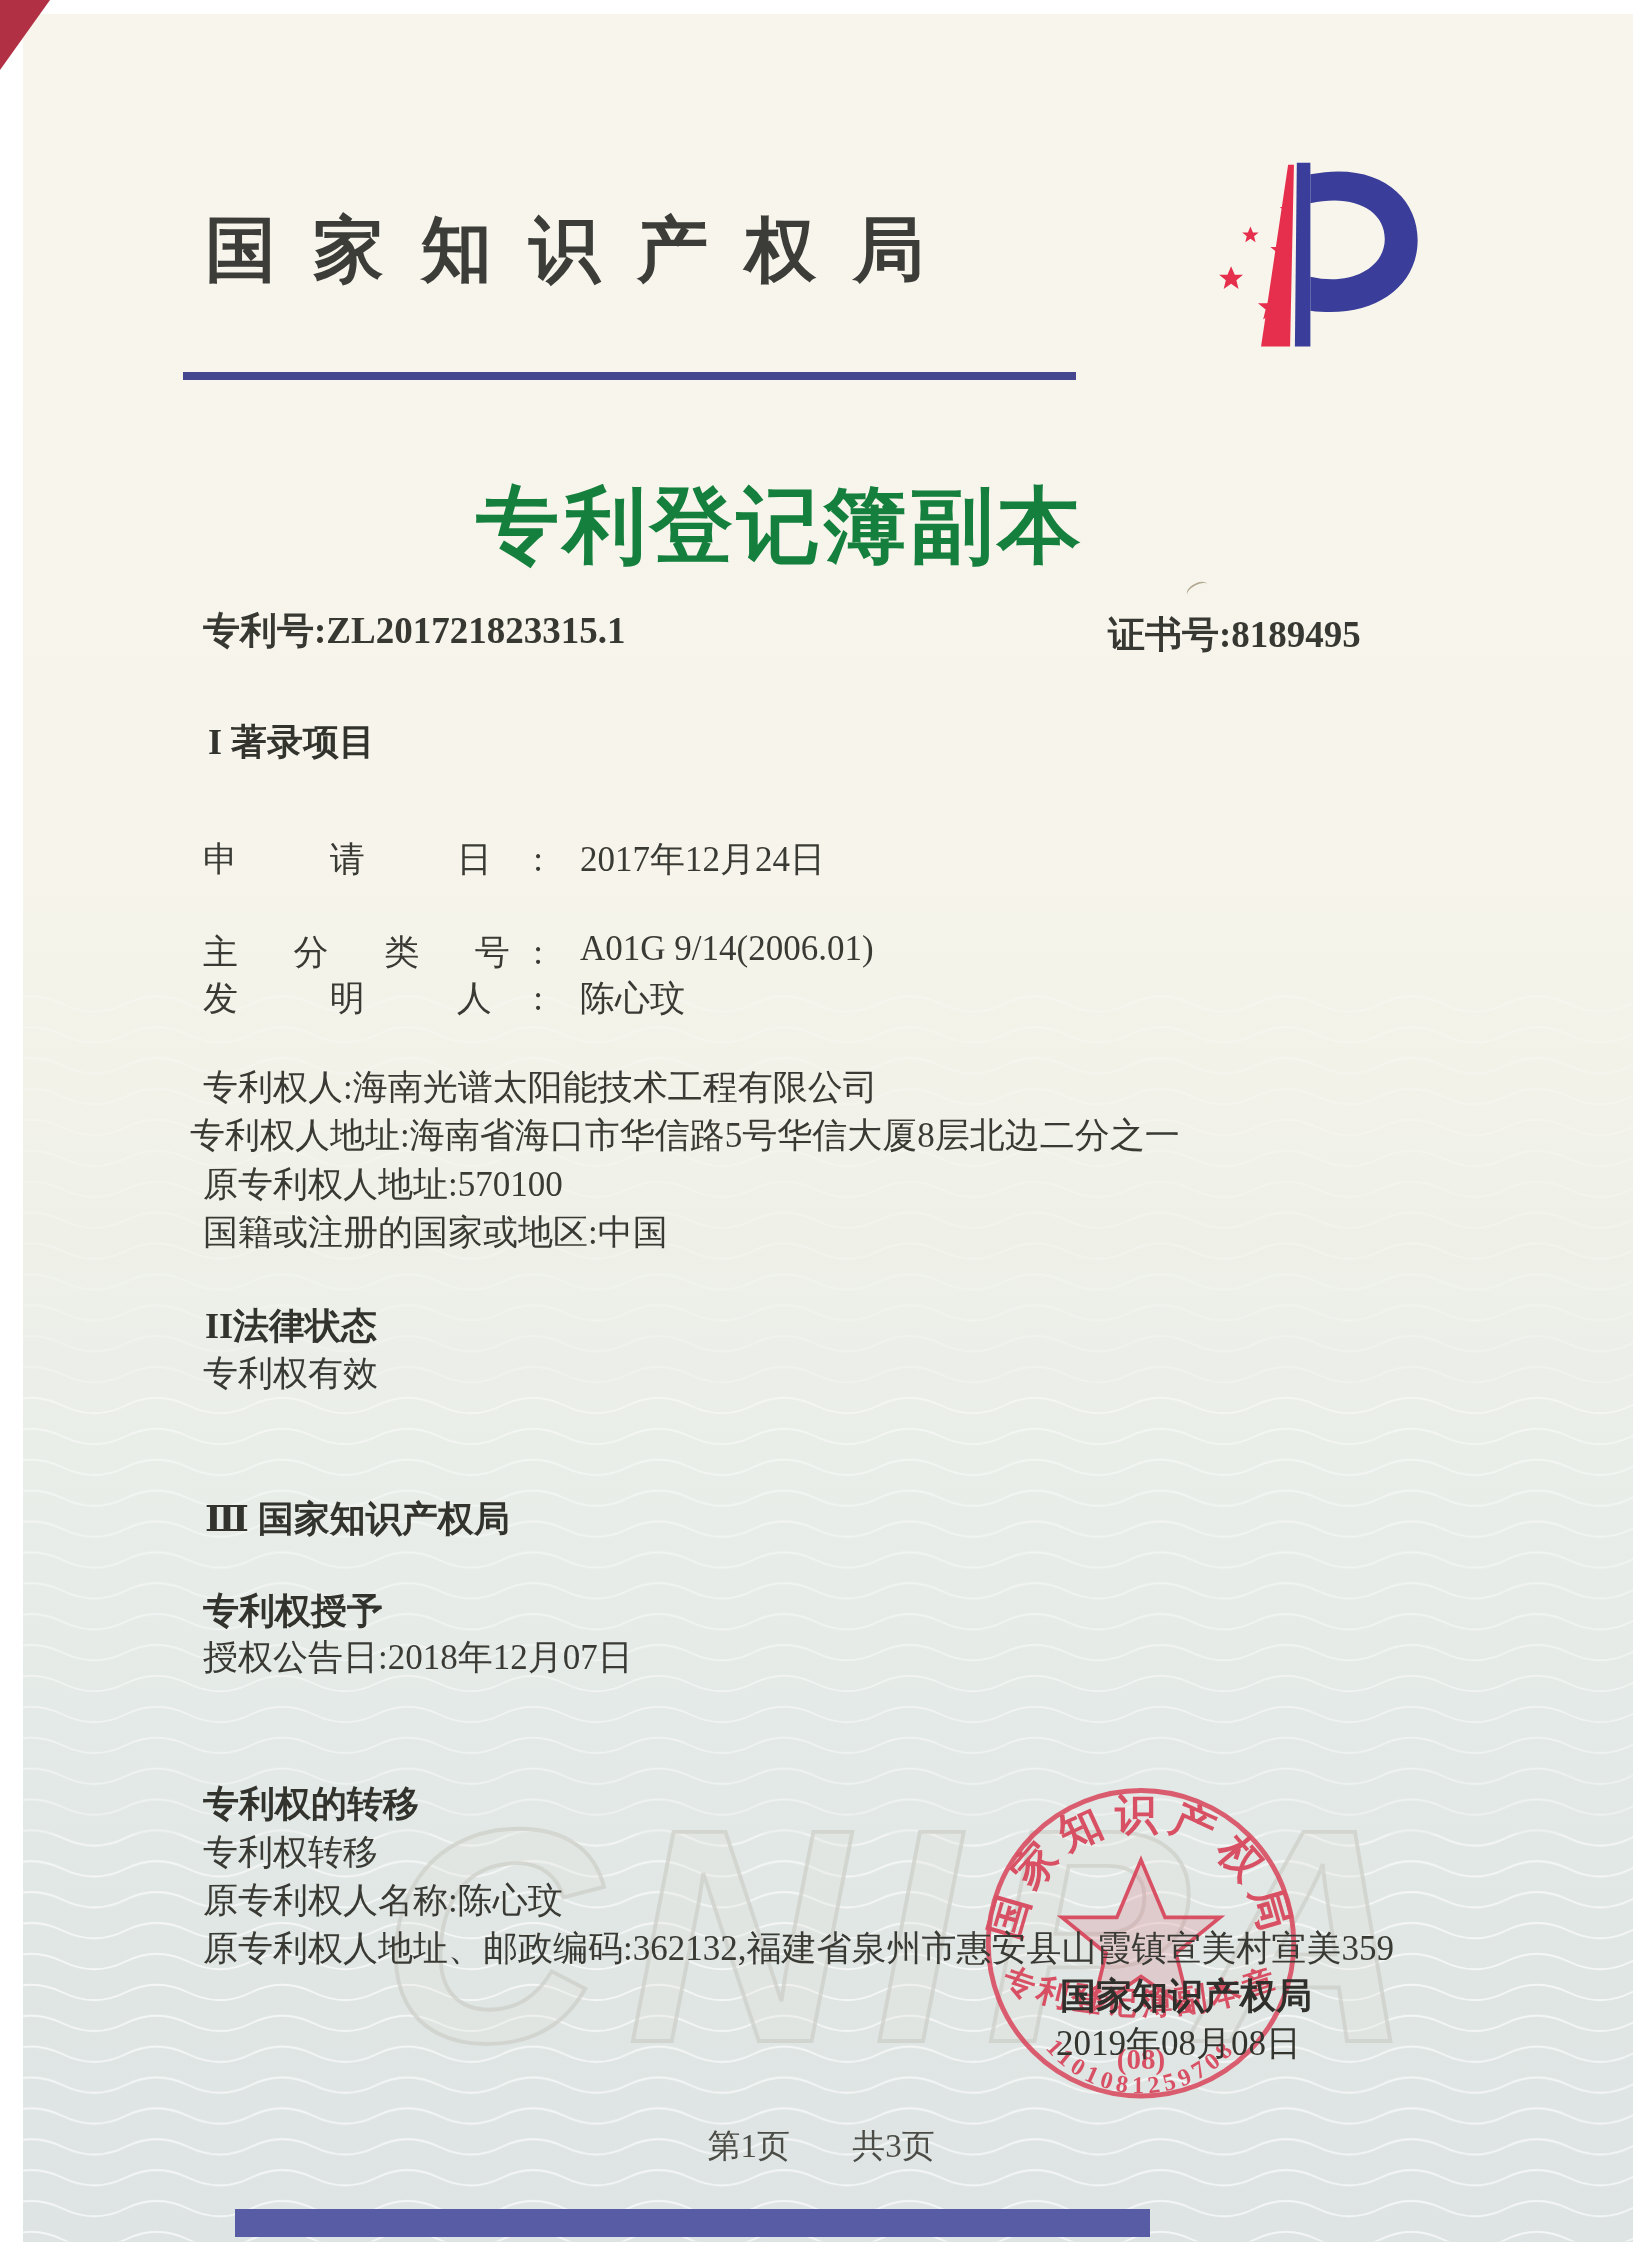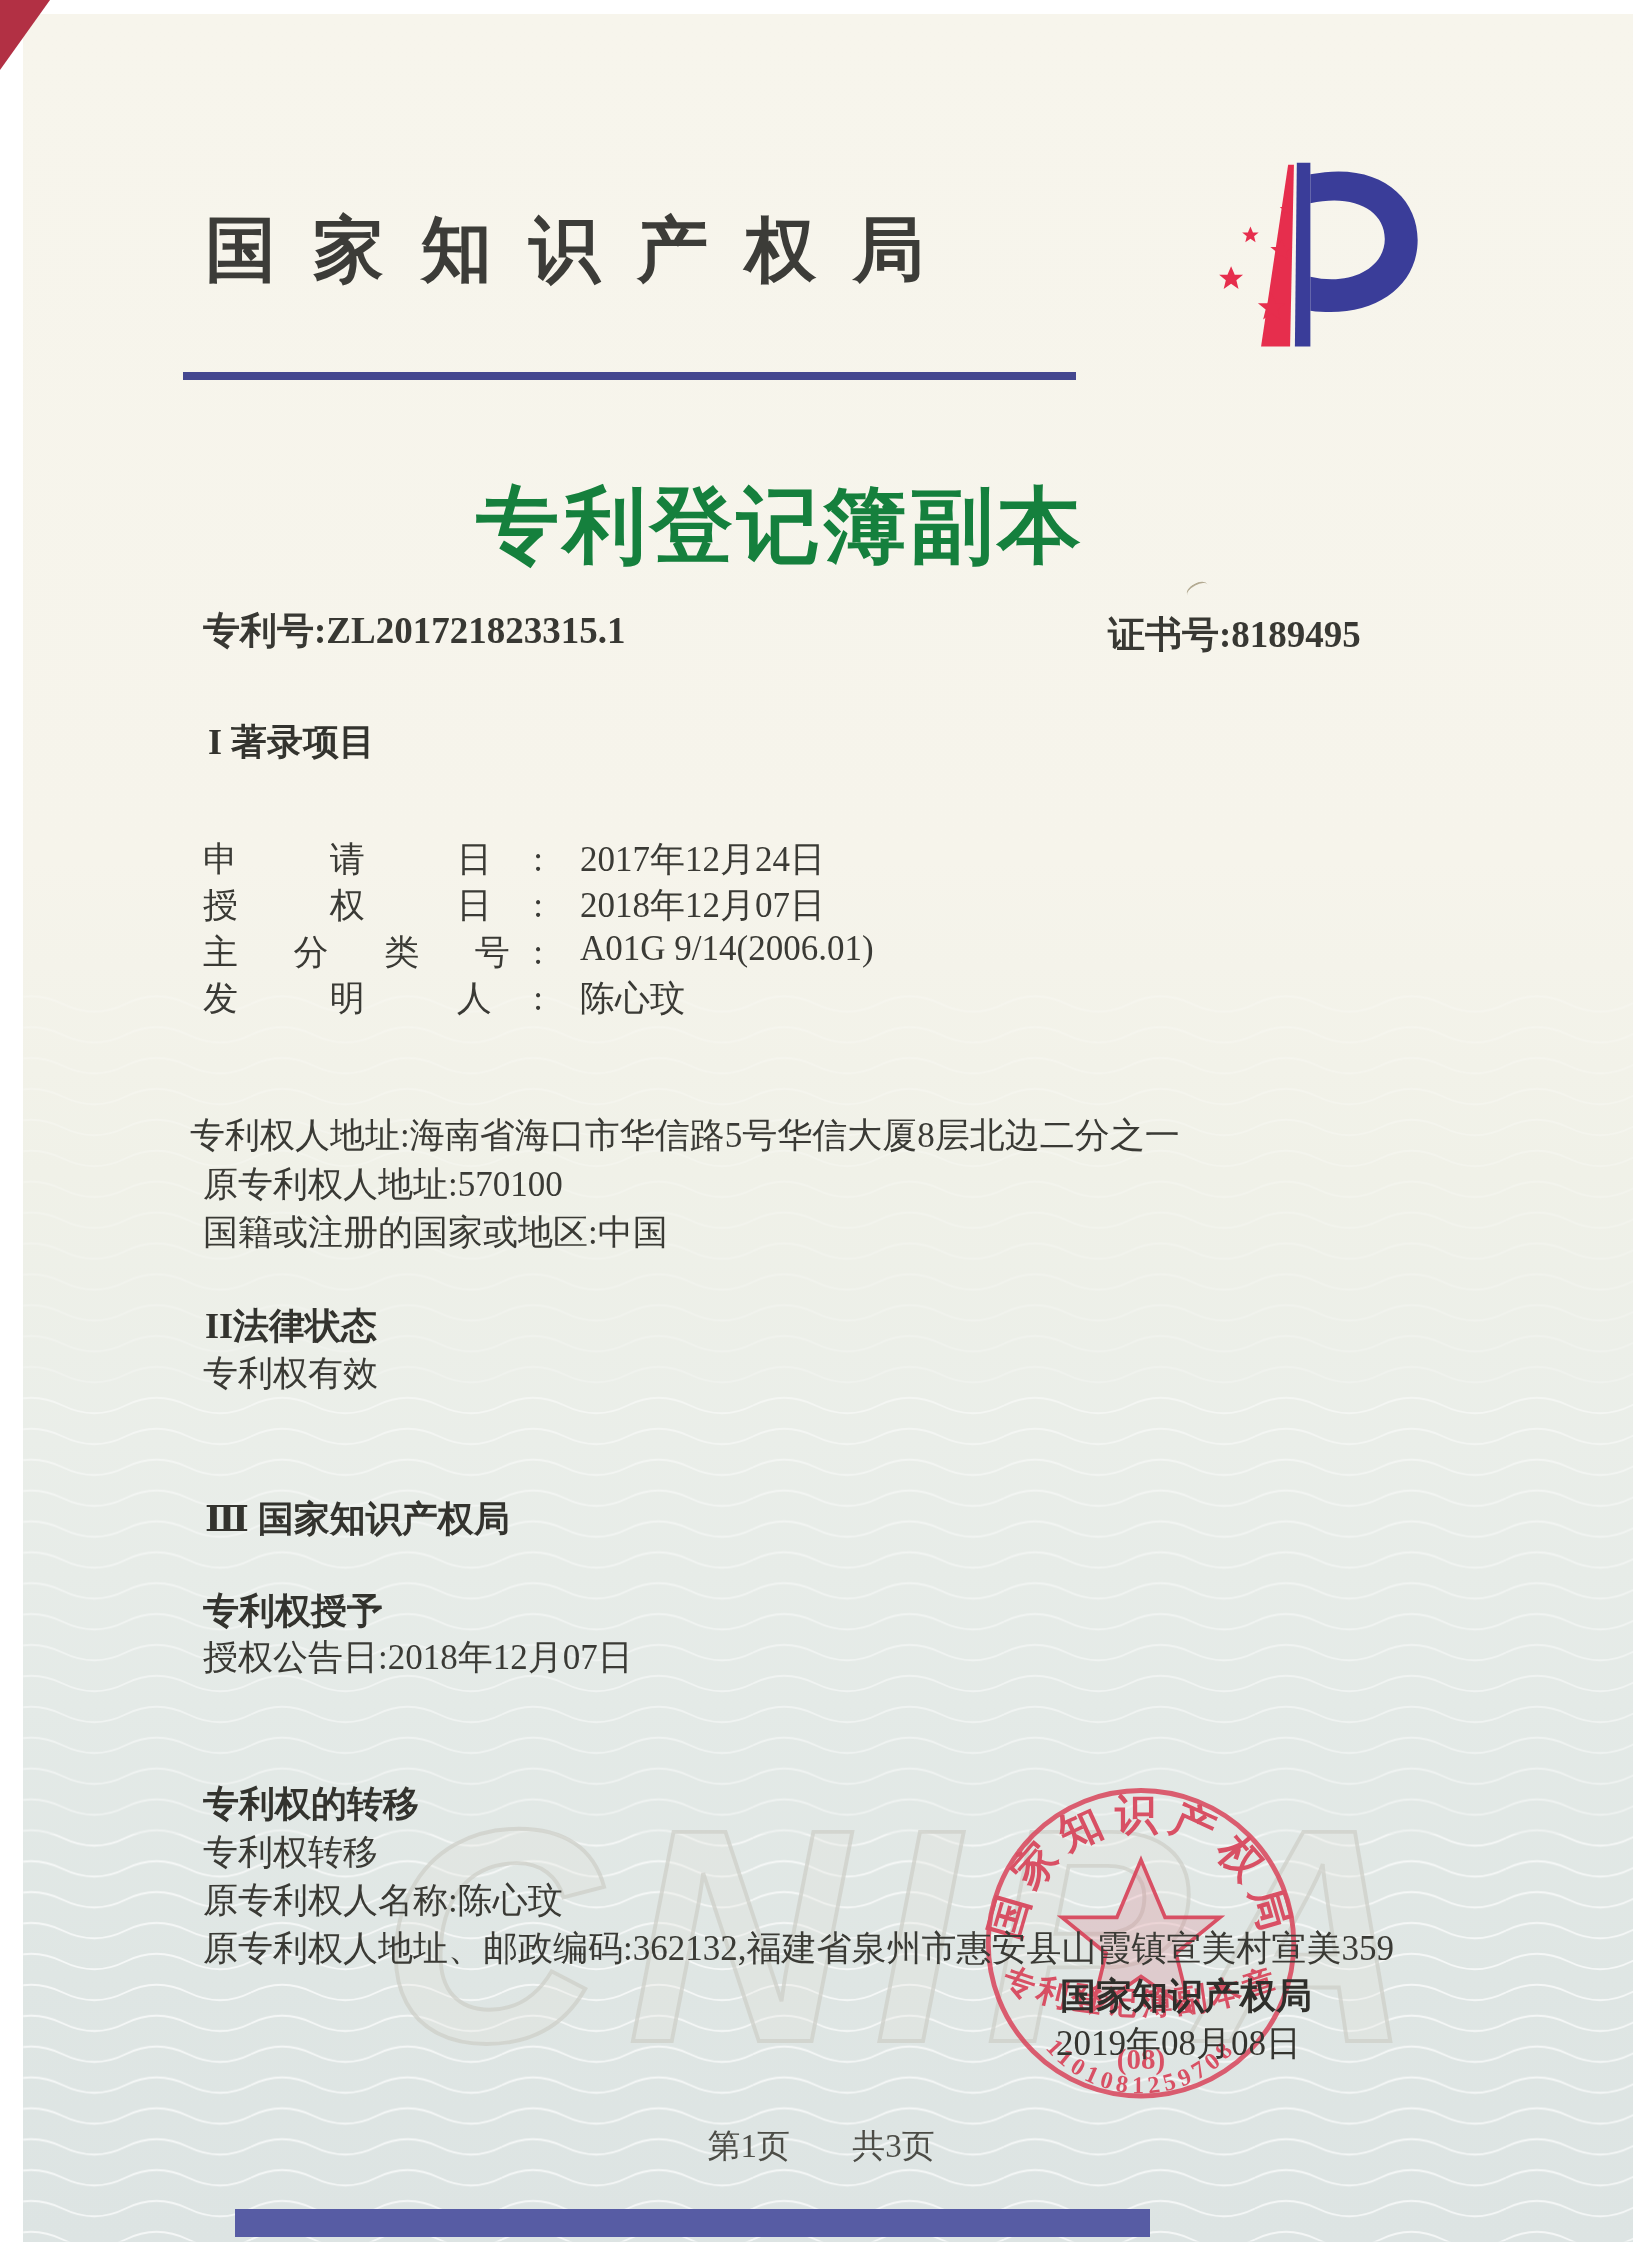--- a/index.html
+++ b/index.html
@@ -113,33 +113,30 @@
   <div class="abs patent-line z4">专利号:ZL201721823315.1</div>
   <div class="abs cert-line z4">证书号:8189495</div>
   <div class="abs speck"></div>
 
   <div class="abs sec-heading z4" style="left:208px;top:718px;">I 著录项目</div>
 
   <div class="field-row z4" style="top:836px;">
     <span class="field-label">申 请 日:</span>
     <span class="field-value">2017年12月24日</span>
   </div>
-  <div class="field-row z4" style="top:882px;">
-    <span class="field-label">授 权 日:</span>
-    <span class="field-value">2018年12月07日</span>
-  </div>
   <div class="field-row z4" style="top:929px;">
     <span class="field-label">主 分 类 号:</span>
     <span class="field-value">A01G 9/14(2006.01)</span>
   </div>
   <div class="field-row z4" style="top:975px;">
     <span class="field-label">发 明 人:</span>
     <span class="field-value">陈心玟</span>
   </div>
 
+  <div class="abs body-line z4" style="left:203px;top:1064px;">专利权人:海南光谱太阳能技术工程有限公司</div>
   <div class="abs body-line z4" style="left:190px;top:1112px;">专利权人地址:海南省海口市华信路5号华信大厦8层北边二分之一</div>
   <div class="abs body-line z4" style="left:203px;top:1161px;">原专利权人地址:570100</div>
   <div class="abs body-line z4" style="left:203px;top:1209px;">国籍或注册的国家或地区:中国</div>
 
   <div class="abs sec-heading z4" style="left:205px;top:1302px;">II法律状态</div>
   <div class="abs body-line z4" style="left:203px;top:1350px;">专利权有效</div>
 
   <div class="abs sec-heading z4" style="left:205px;top:1495px;">Ⅲ 国家知识产权局</div>
   <div class="abs sec-heading z4" style="left:203px;top:1587px;">专利权授予</div>
   <div class="abs body-line z4" style="left:203px;top:1634px;">授权公告日:2018年12月07日</div>

